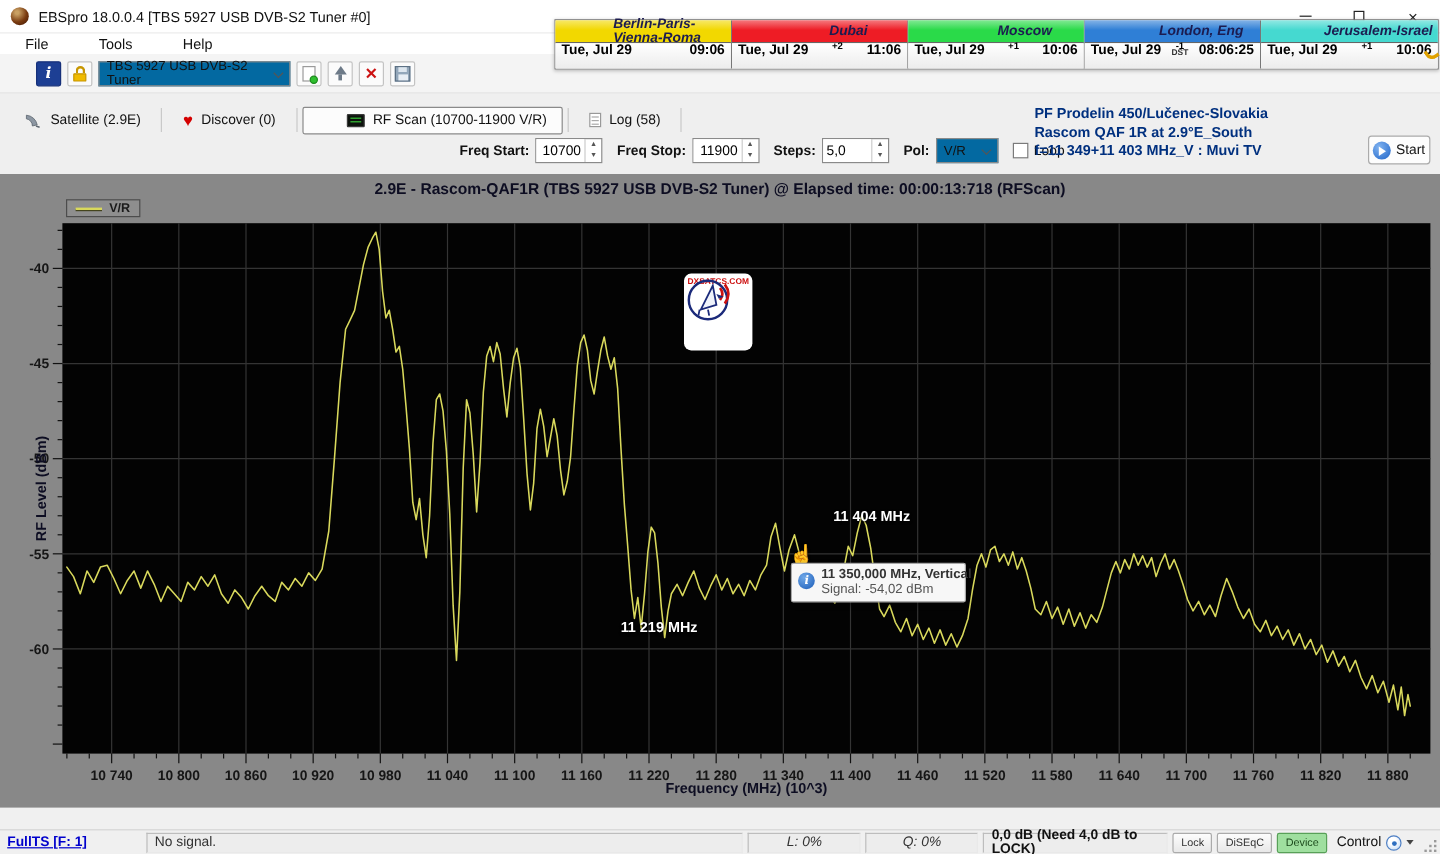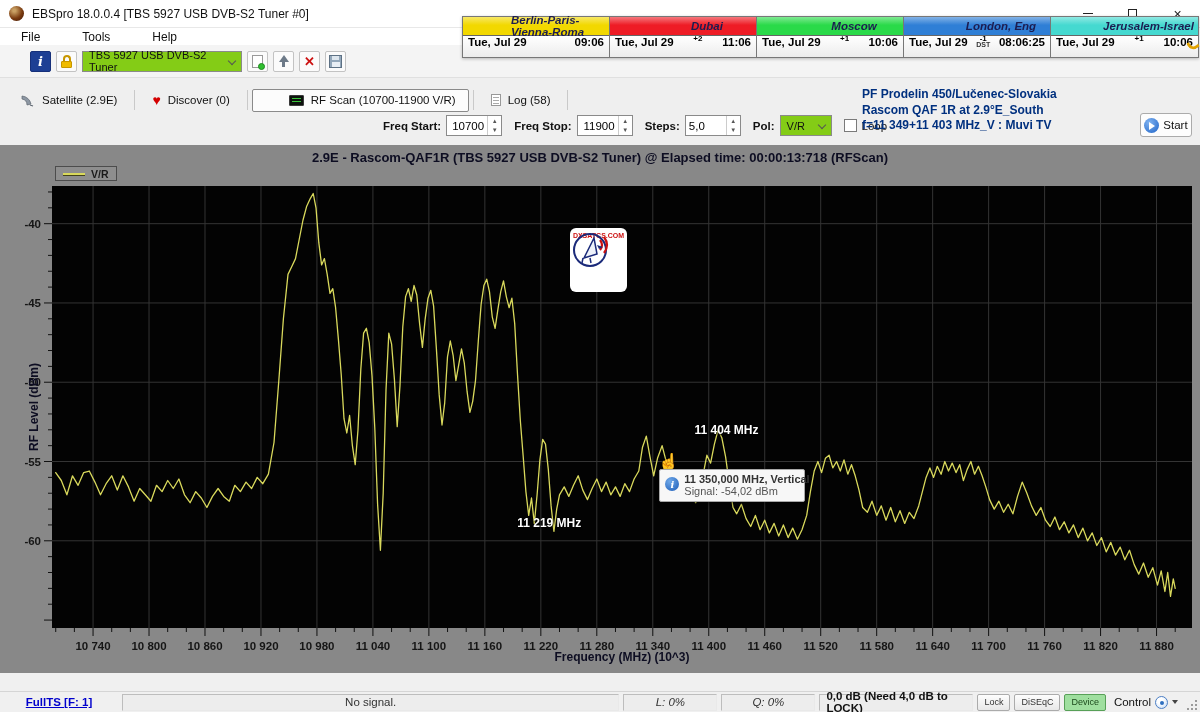--- a/index.html
+++ b/index.html
@@ -27,21 +27,21 @@
   
   #toolbar { position:absolute; left:0; top:45px; width:1200px; height:33px; background:#f4f4f4;
              border-bottom:1px solid #e0e0e0; display:flex; align-items:center; padding-left:30px; }
   .tbtn { width:21px; height:21px; border:1px solid #c3c3c3; background:#fbfbfb; border-radius:2px;
           display:flex; align-items:center; justify-content:center; margin-right:5px; }
   #info-btn { background:#1d3f94; border-color:#16307a; color:#fff;
               font-family:"DejaVu Serif", serif; font-style:italic; font-weight:bold; font-size:13px; }
   .lock-shackle { width:8px; height:6px; border:2px solid #c79600; border-bottom:none;
                   border-radius:4px 4px 0 0; margin:0 auto; }
   .lock-body { width:11px; height:7px; background:#f0bb00; border:1px solid #c79600; border-radius:1px; }
-  .combo { height:21px; background:#84cc16; border:1px solid #8a8a8a; display:flex; align-items:center;
+  .combo { height:21px; background:#0369a1; border:1px solid #8a8a8a; display:flex; align-items:center;
            font-size:11px; color:#111; padding:0 6px; position:relative; margin-right:5px; }
   .combo .chev { position:absolute; right:6px; top:6px; width:6px; height:6px;
                  border-right:1px solid #555; border-bottom:1px solid #555; transform:rotate(45deg); }
   #tuner-combo { width:160px; }
   #sat-combo { flex:1; margin-right:6px; }
   .page-icon { width:11px; height:13px; background:#fff; border:1px solid #9a9a9a; position:relative; }
   .page-icon .dot { position:absolute; right:-3px; bottom:-3px; width:7px; height:7px;
                     border-radius:50%; background:#2fbf2f; border:1px solid #1d8a1d; }
   .up-arrow { width:0; height:0; border-left:5px solid transparent; border-right:5px solid transparent;
               border-bottom:7px solid #6d7a88; }
@@ -140,21 +140,21 @@
   #dx-logo .logo-text { font-size:7px; font-weight:bold; color:#cc1111; margin-top:1px; }
 
   
   #statusline { position:absolute; left:0; top:673px; width:1200px; height:18px; background:#f0f0f0;
                 font-size:11.5px; color:#111; display:flex; align-items:center; padding-left:8px;
                 border-top:1px solid #cfcfcf; }
   #statusbar { position:absolute; left:0; top:691px; width:1200px; height:21px; background:#f0f0f0;
                border-top:1px solid #d5d5d5; display:flex; align-items:center; font-size:11.5px; }
   .scell { height:17px; display:flex; align-items:center; border:1px solid #bdbdbd;
            border-right-color:#e9e9e9; border-bottom-color:#e9e9e9; background:#ededed;
-           padding:0 6px; color:#333; margin-right:4px;justify-content:center; }
+           padding:0 6px; color:#333; margin-right:4px; }
   #cell-fullts { width:118px; border:none; background:transparent; }
   #cell-fullts span { color:#0000cc; font-weight:bold; text-decoration:underline; font-size:11.5px; }
   #cell-nosignal { flex:1; }
   #cell-l, #cell-q { width:94px; justify-content:center; font-style:italic; }
   #cell-db { width:154px; justify-content:center; font-weight:bold; color:#111; }
   .sbtn { height:17px; border:1px solid #ababab; background:linear-gradient(#fdfdfd,#e8e8e8);
           border-radius:2px; font-size:9px; color:#333; display:flex; align-items:center;
           justify-content:center; margin-right:4px; padding:0 6px; }
   #btn-device { background:#9fdf9f; border-color:#58a058; color:#1c4a1c; }
   #control-wrap { display:flex; align-items:center; gap:4px; margin:0 6px 0 4px; color:#111; }

